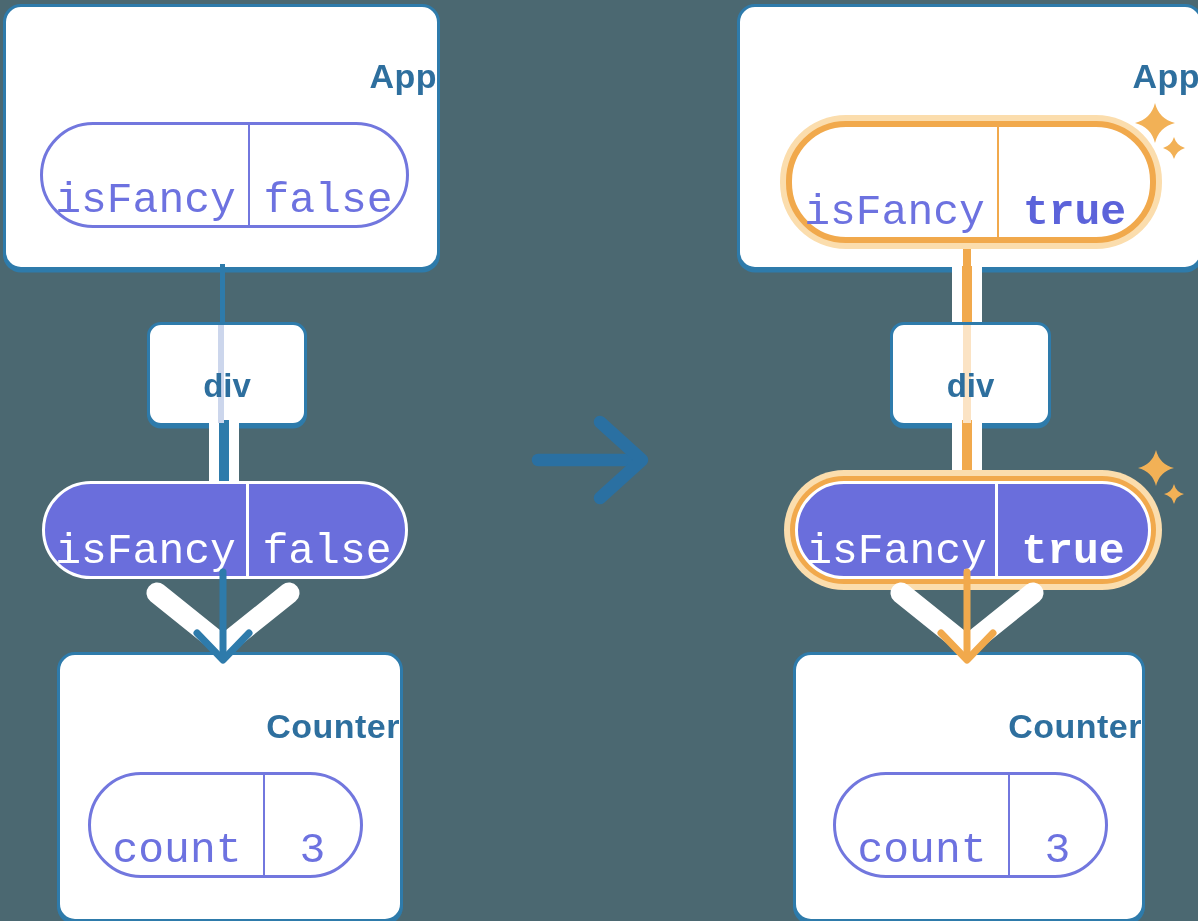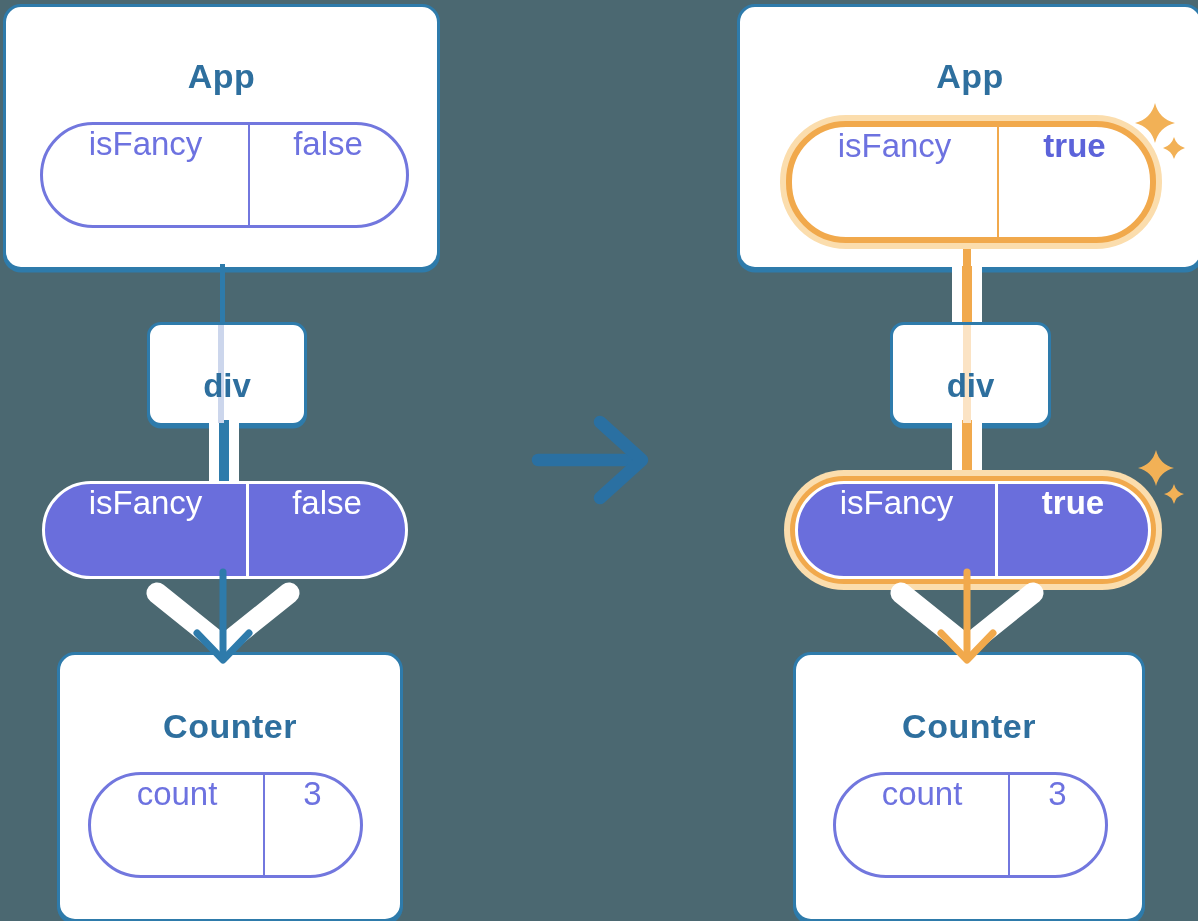--- a/index.html
+++ b/index.html
@@ -6,26 +6,26 @@
   .canvas {
     position:relative; width:1198px; height:921px; background:#4b6871;
     overflow:hidden; font-family:"Liberation Sans", sans-serif;
     -webkit-font-smoothing:antialiased;
   }
   .card {
     position:absolute; background:#ffffff; border:3px solid #2e7bab;
     border-radius:18px; box-shadow:0 2.5px 0 #2e7bab;
   }
   .title {
-    position:absolute; left:0; right:0; text-align:center;
+    position:absolute; left:0; right:0; text-align:right;
     color:#2e6f9e; font-size:34px; font-weight:600; letter-spacing:0.5px;
   }
   .pill {
-    position:absolute; display:flex; align-items:flex-start;
-    border-radius:60px; font-size:33px;
+    position:absolute; display:flex; align-items:flex-end;
+    border-radius:60px; font-size:43px;font-family:Liberation Mono, monospace;
   }
   .pill .cell { display:flex; align-items:center; justify-content:center; }
   .pill-outline { background:#fff; border:3px solid #7277de; color:#6d72e0; }
   .pill-solid   { background:#6a6edc; border:3px solid #ffffff; color:#ffffff; }
   .fancy-ring   { border:6px solid #f1a94c; box-shadow:0 0 0 6px #fbddad; }
   .fancy-solid  { box-shadow:0 0 0 5px #f1a94c, 0 0 0 11px #fbddad; }
   .divider { align-self:stretch; }
   .div-box {
     position:absolute; background:#fff; border:3px solid #2e7bab;
     border-radius:14px; box-shadow:0 2.5px 0 #2e7bab;

